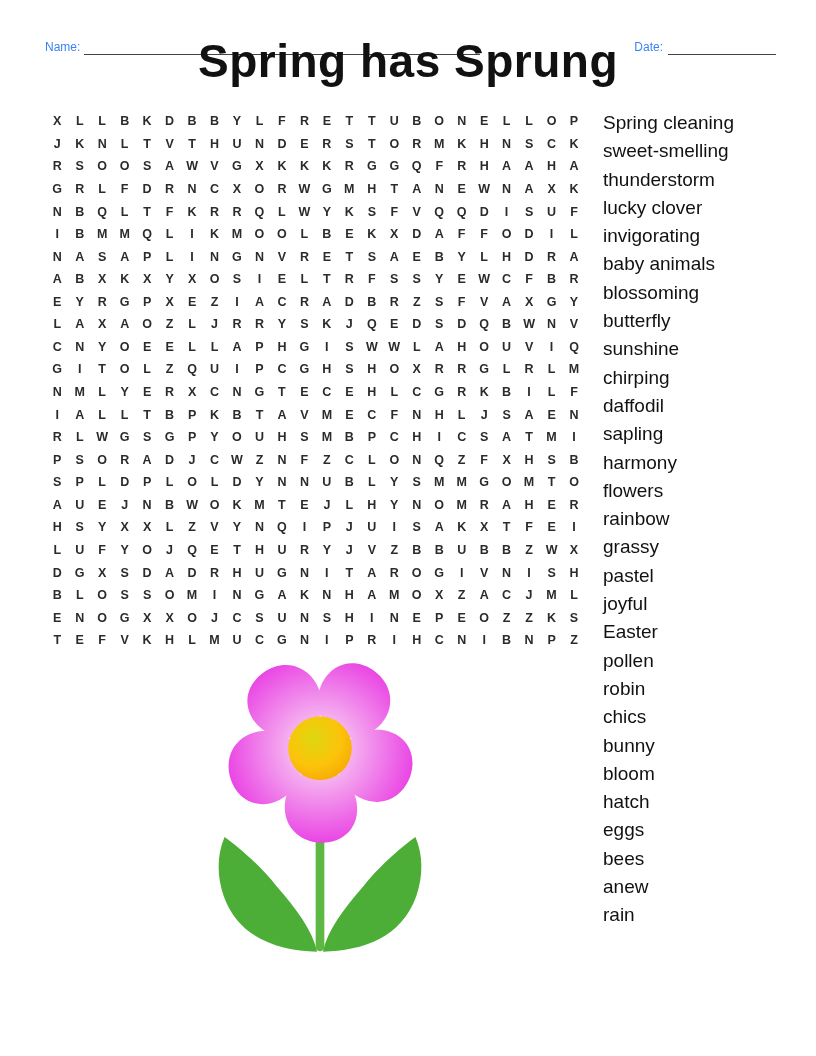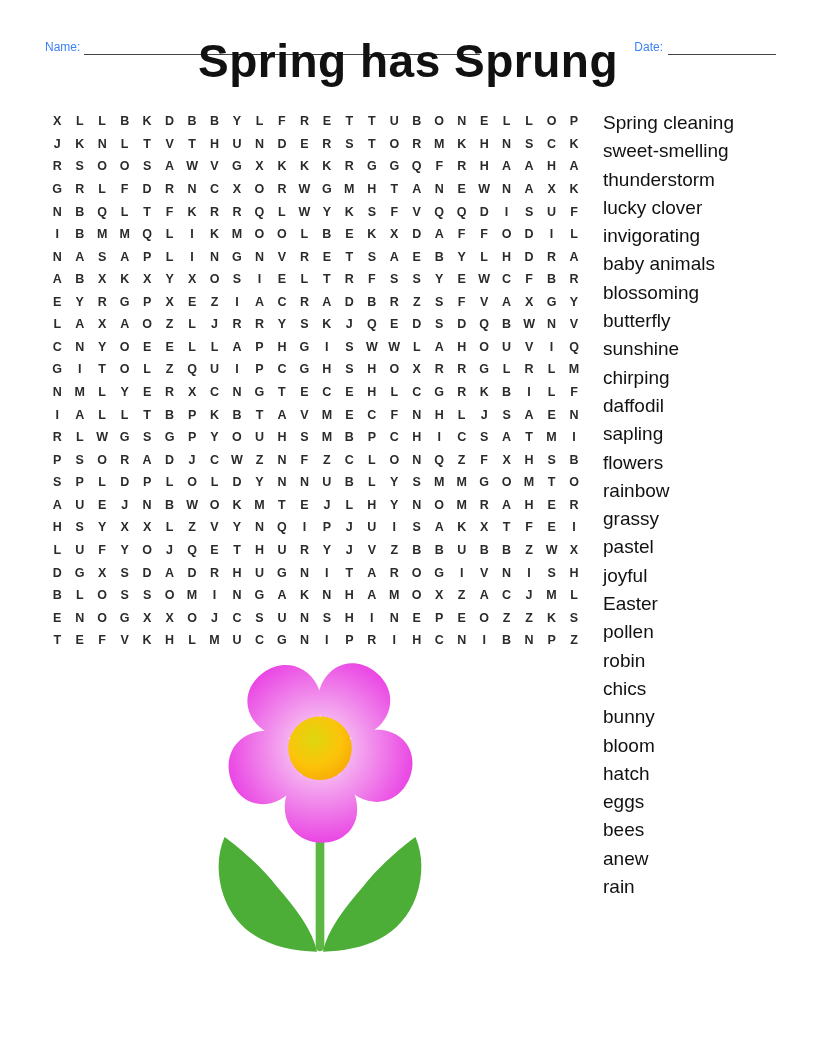--- a/index.html
+++ b/index.html
@@ -646,20 +646,21 @@
     <div class="word">thunderstorm</div>
     <div class="word">lucky clover</div>
     <div class="word">invigorating</div>
     <div class="word">baby animals</div>
     <div class="word">blossoming</div>
     <div class="word">butterfly</div>
     <div class="word">sunshine</div>
     <div class="word">chirping</div>
     <div class="word">daffodil</div>
     <div class="word">sapling</div>
+    <div class="word">harmony</div>
     <div class="word">flowers</div>
     <div class="word">rainbow</div>
     <div class="word">grassy</div>
     <div class="word">pastel</div>
     <div class="word">joyful</div>
     <div class="word">Easter</div>
     <div class="word">pollen</div>
     <div class="word">robin</div>
     <div class="word">chics</div>
     <div class="word">bunny</div>

